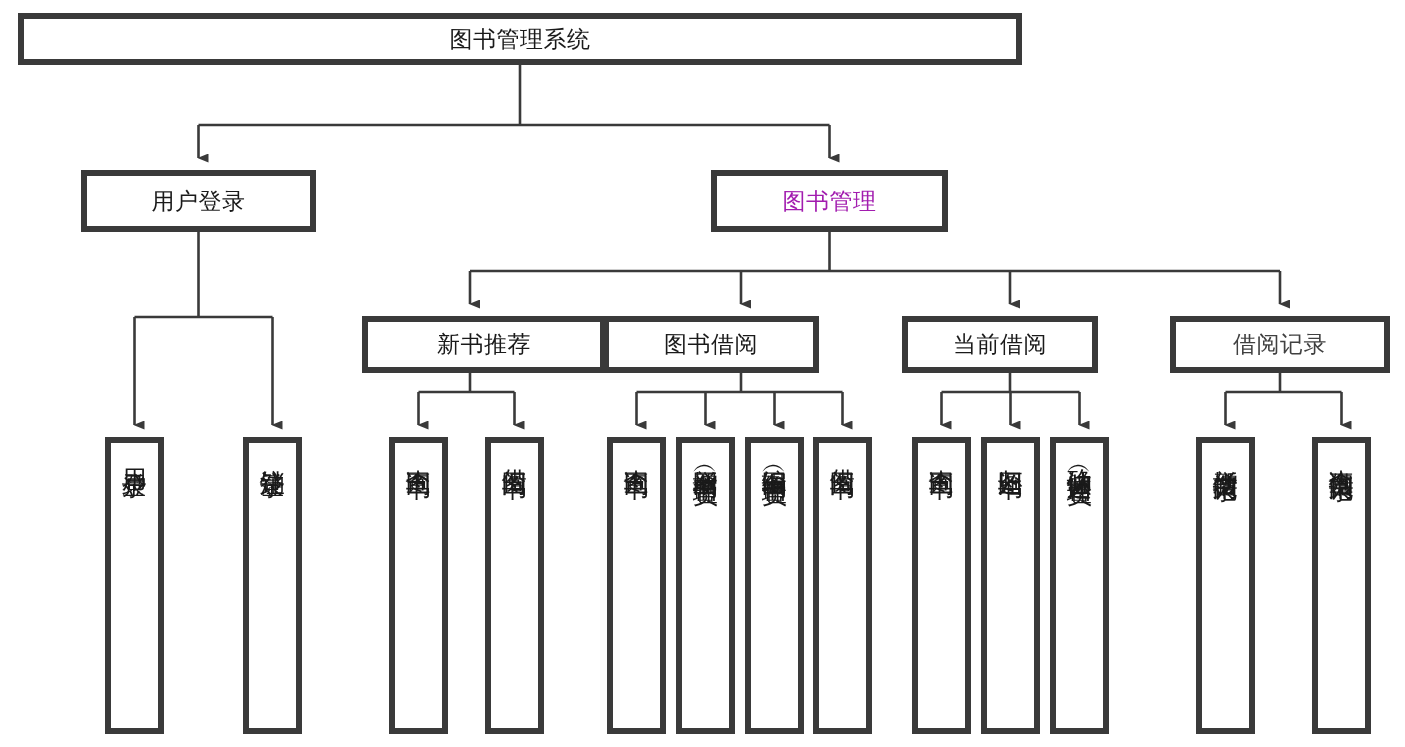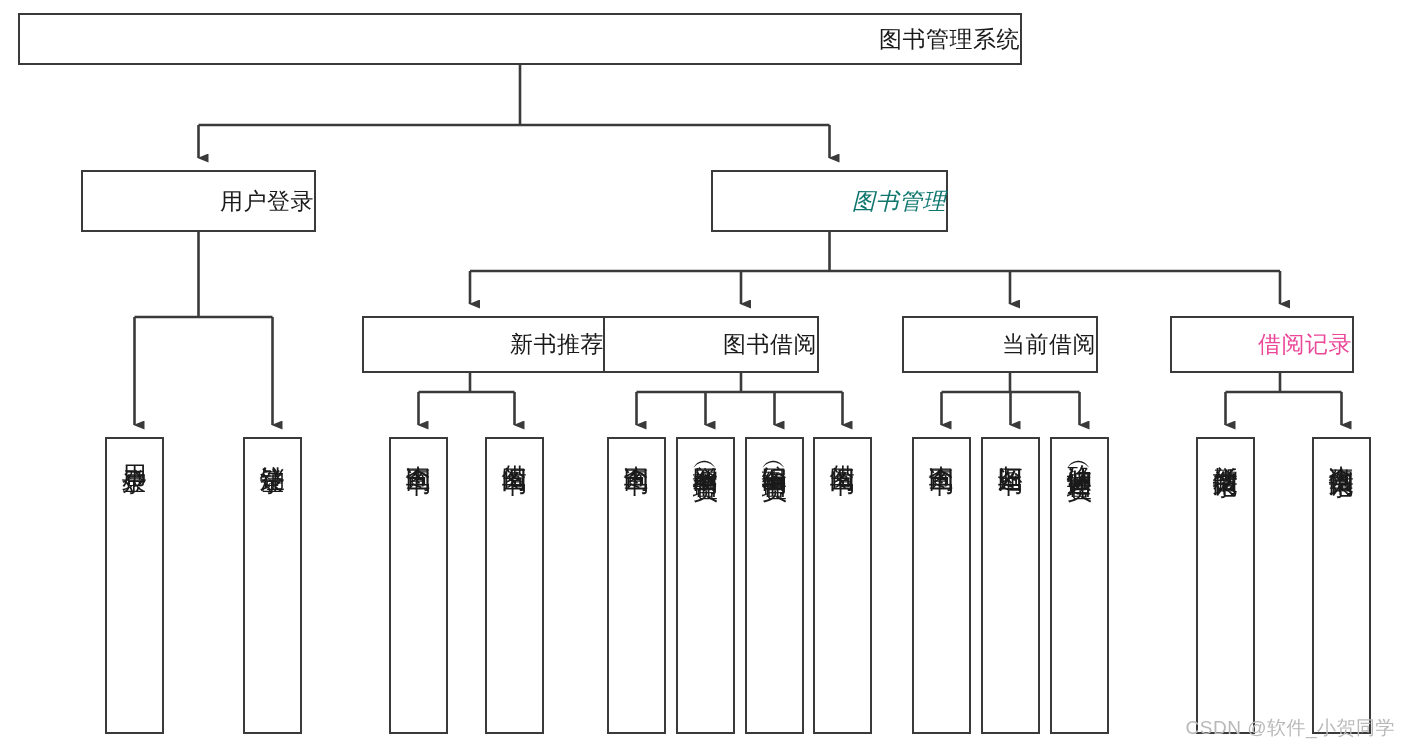--- a/index.html
+++ b/index.html
@@ -22,24 +22,24 @@
     left: 0;
     top: 0;
     width: 1405px;
     height: 747px;
     pointer-events: none;
   }
   .node {
     position: absolute;
     box-sizing: border-box;
     background: #ffffff;
-    border: 2px solid #8b5cf6;
+    border: 6px solid #8b5cf6;
     display: flex;
     align-items: center;
-    justify-content: flex-end;
+    justify-content: center;
     color: #1a1a1a;
   }
   .node .label {
     display: block;
     text-align: center;
     line-height: 1.26;
     letter-spacing: 0.5px;
   }
   .node.horiz .label {
     writing-mode: horizontal-tb;
@@ -115,33 +115,33 @@
       </g>
   </svg>
 
   <div id="nodes-layer">
       <div class="node horiz" style="left: 18px; top: 13px; width: 1004px; height: 52px; border-color: rgb(58, 58, 58); background: rgb(255, 255, 255); color: rgb(26, 26, 26);">
         <span class="label">图书管理系统</span>
       </div>
       <div class="node horiz" style="left: 81px; top: 170px; width: 235px; height: 62px; border-color: rgb(58, 58, 58); background: rgb(255, 255, 255); color: rgb(26, 26, 26);">
         <span class="label">用户登录</span>
       </div>
-      <div class="node horiz" style="left: 711px; top: 170px; width: 237px; height: 62px; border-color: rgb(58, 58, 58); background: rgb(255, 255, 255); color: #0f766e; font-style: italic;">
+      <div class="node horiz" style="left: 711px; top: 170px; width: 237px; height: 62px; border-color: rgb(58, 58, 58); background: rgb(255, 255, 255); color: #a21caf;">
         <span class="label">图书管理</span>
       </div>
       <div class="node horiz" style="left: 362px; top: 316px; width: 244px; height: 57px; border-color: rgb(58, 58, 58); background: rgb(255, 255, 255); color: rgb(26, 26, 26);">
         <span class="label">新书推荐</span>
       </div>
       <div class="node horiz" style="left: 603px; top: 316px; width: 216px; height: 57px; border-color: rgb(58, 58, 58); background: rgb(255, 255, 255); color: rgb(26, 26, 26);">
         <span class="label">图书借阅</span>
       </div>
       <div class="node horiz" style="left: 902px; top: 316px; width: 196px; height: 57px; border-color: rgb(58, 58, 58); background: rgb(255, 255, 255); color: rgb(26, 26, 26);">
         <span class="label">当前借阅</span>
       </div>
-      <div class="node horiz" style="left: 1170px; top: 316px; width: 184px; height: 57px; border-color: rgb(58, 58, 58); background: rgb(255, 255, 255); color: #ec4899;">
+      <div class="node horiz" style="left: 1170px; top: 316px; width: 220px; height: 57px; border-color: rgb(58, 58, 58); background: rgb(255, 255, 255); color: #404040;">
         <span class="label">借阅记录</span>
       </div>
       <div class="node vert" style="left: 105px; top: 437px; width: 59px; height: 297px; border-color: rgb(58, 58, 58); background: rgb(255, 255, 255); color: rgb(26, 26, 26);">
         <span class="label">用户登录</span>
       </div>
       <div class="node vert" style="left: 243px; top: 437px; width: 59px; height: 297px; border-color: rgb(58, 58, 58); background: rgb(255, 255, 255); color: rgb(26, 26, 26);">
         <span class="label">注销登录</span>
       </div>
       <div class="node vert" style="left: 389px; top: 437px; width: 59px; height: 297px; border-color: rgb(58, 58, 58); background: rgb(255, 255, 255); color: rgb(26, 26, 26);">
         <span class="label">查询图书</span>
@@ -171,15 +171,14 @@
         <span class="label">确认归还（管理员）</span>
       </div>
       <div class="node vert" style="left: 1196px; top: 437px; width: 59px; height: 297px; border-color: rgb(58, 58, 58); background: rgb(255, 255, 255); color: rgb(26, 26, 26);">
         <span class="label">新增借阅记录</span>
       </div>
       <div class="node vert" style="left: 1312px; top: 437px; width: 59px; height: 297px; border-color: rgb(58, 58, 58); background: rgb(255, 255, 255); color: rgb(26, 26, 26);">
         <span class="label">查询借阅记录</span>
       </div>
     </div>
 
-  <div id="watermark">CSDN @软件_小贺同学</div>
 
 </div>
 
 </body></html>

